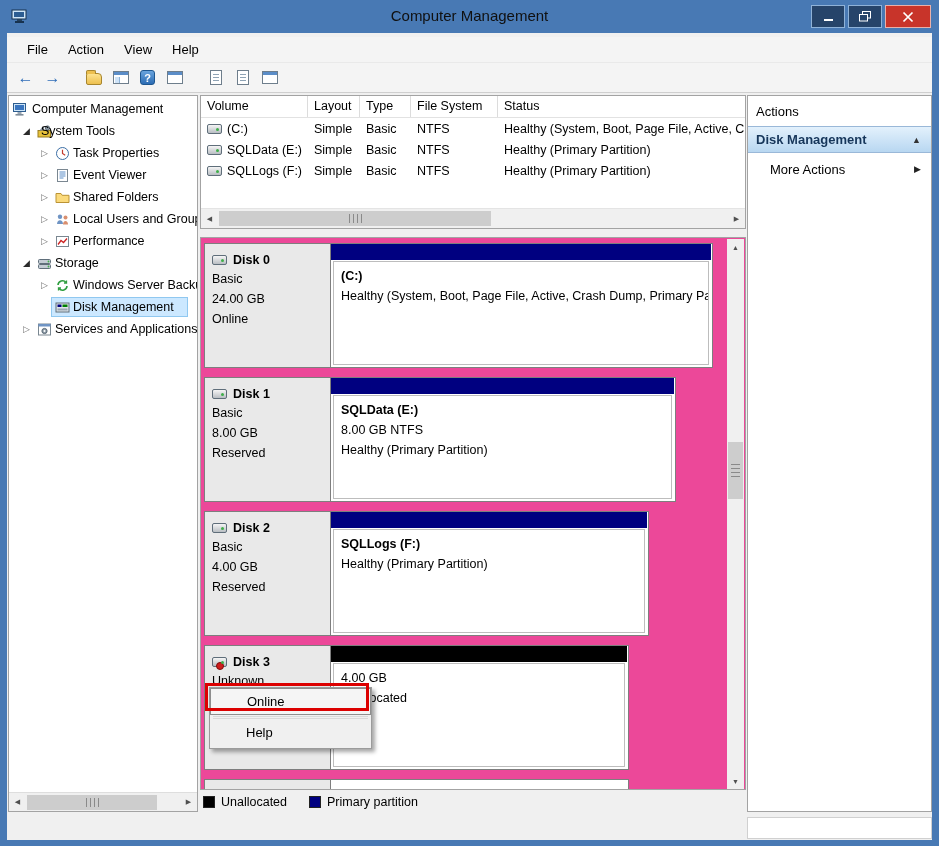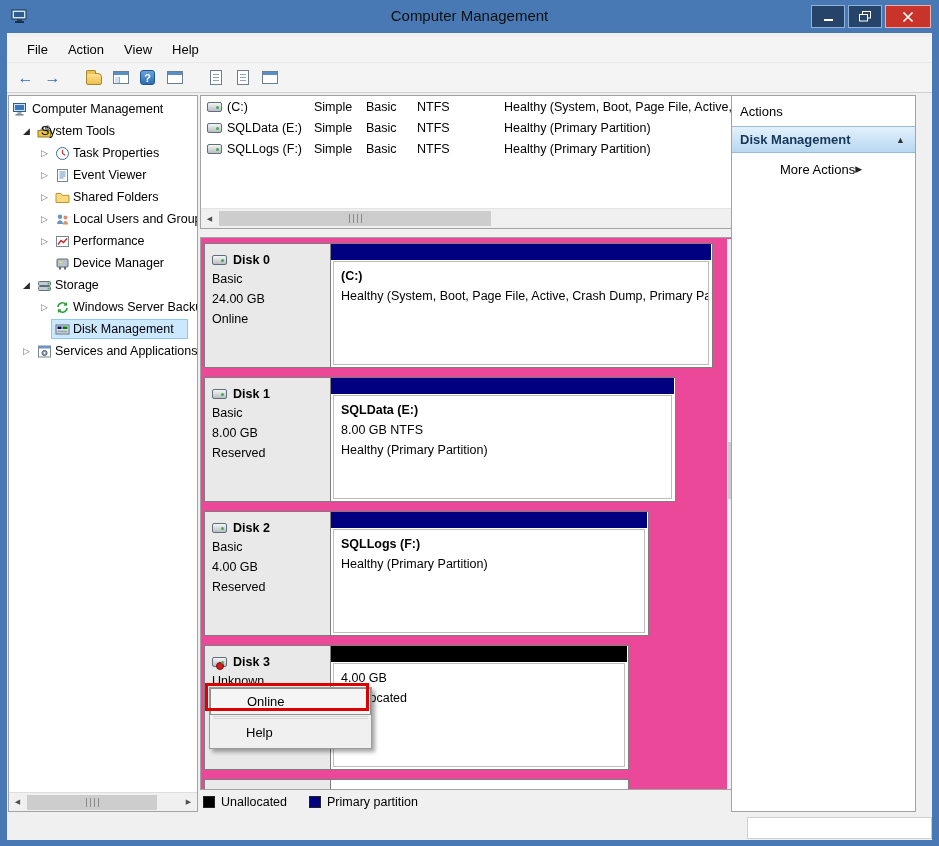--- a/index.html
+++ b/index.html
@@ -88,26 +88,26 @@
   .vs-arrow { position:absolute; left:0; width:17px; height:17px; display:flex; align-items:center; justify-content:center; font-size:7px; color:#505050; }
   .vs-thumb { position:absolute; left:1px; width:15px; top:203px; height:57px; background:#cdcdcd; display:flex; align-items:center; justify-content:center; }
 
   .legend { position:absolute; bottom:0; left:3px; height:20px; display:flex; align-items:center; gap:22px; }
   .leg-item { display:flex; align-items:center; gap:6px; }
   .swatch { width:12px; height:12px; border:1px solid #222; }
   .sw-unalloc { background:#000000; }
   .sw-primary { background:#000080; }
 
   
-  .actions-panel { position:absolute; left:724px; top:62px; width:185px; height:717px; background:#fff; border:1px solid #a3a3a3; }
+  .actions-panel { position:absolute; left:740px; top:62px; width:185px; height:717px; background:#fff; border:1px solid #a3a3a3; }
   .actions-title { padding:8px 8px 7px; font-size:13px; }
   .actions-section { height:27px; display:flex; align-items:center; justify-content:space-between; padding:0 10px 0 8px; background:linear-gradient(#e3f1fc,#b8d7f1); border-top:1px solid #9ab8d8; border-bottom:1px solid #9ab8d8; }
   .sec-label { font-weight:bold; font-size:13px; color:#16365a; max-width:112px; overflow:hidden; white-space:nowrap; }
   .sec-collapse { font-size:9px; color:#333; }
-  .actions-more { height:32px; display:flex; align-items:center; padding:0 10px 0 48px; font-size:13px; }
+  .actions-more { height:32px; display:flex; align-items:center; justify-content:space-between; padding:0 10px 0 22px; font-size:13px; }
   .more-arrow { font-size:9px; color:#222; }
   .bottom-box { position:absolute; left:740px; bottom:1px; width:185px; height:22px; background:#fff; border:1px solid #d0d0d0; }
 
   
   .context-menu { position:absolute; left:209px; top:687px; width:163px; background:#f0f0f0; border:1px solid #9b9b9b; box-shadow:3px 3px 4px rgba(0,0,0,0.35); z-index:40; padding-bottom:2px; }
   .ctx-item { height:26px; line-height:26px; padding-left:36px; font-size:13px; }
   .ctx-online { border:1px solid #8e8e8e; background:#f5f5f5; height:27px; line-height:25px; }
   .ctx-sep { height:1px; background:#d9d9d9; margin:1px 3px; }
   .annotation-box { position:absolute; left:205px; top:683px; width:164px; height:28px; border:3px solid #dc0000; z-index:50; pointer-events:none; }
 </style>
@@ -242,29 +242,20 @@
         </div>
         <div class="tree-row">
           <span class="expander" style="left:32px">▷</span>
           <span class="ticon" style="left:46px"><svg width="15" height="15" viewBox="0 0 15 15">
                 <rect x="1.5" y="2.5" width="12" height="10" fill="#fff" stroke="#7a8791"></rect>
                 <polyline points="3,10.5 6,6.5 8.5,8.5 12,4.5" stroke="#cc2222" fill="none" stroke-width="1.3"></polyline>
               </svg></span>
           <span class="tlabel" style="left:64px">Performance</span>
         </div>
         <div class="tree-row">
-          <span class="ticon" style="left:46px"><svg width="15" height="15" viewBox="0 0 15 15">
-                <rect x="2" y="3" width="11" height="8" rx="1" fill="#b7c3cd" stroke="#5c6b77"></rect>
-                <rect x="4" y="5" width="3" height="2" fill="#ffd24a"></rect>
-                <rect x="4" y="11" width="2" height="2.5" fill="#5c6b77"></rect>
-                <rect x="9" y="11" width="2" height="2.5" fill="#5c6b77"></rect>
-              </svg></span>
-          <span class="tlabel" style="left:64px">Device Manager</span>
-        </div>
-        <div class="tree-row">
           <span class="expander open" style="left:14px">◢</span>
           <span class="ticon" style="left:28px"><svg width="15" height="15" viewBox="0 0 15 15">
                 <rect x="1.5" y="3.5" width="12" height="4" rx="1" fill="#c3ccd4" stroke="#5f6e7a"></rect>
                 <rect x="1.5" y="8.5" width="12" height="4" rx="1" fill="#c3ccd4" stroke="#5f6e7a"></rect>
                 <circle cx="11.5" cy="5.5" r="0.9" fill="#3fae49"></circle>
                 <circle cx="11.5" cy="10.5" r="0.9" fill="#3fae49"></circle>
               </svg></span>
           <span class="tlabel" style="left:46px">Storage</span>
         </div>
         <div class="tree-row">
@@ -303,20 +294,27 @@
         <div class="h-thumb" style="left:18px;width:130px">
             <span class="grip-h"></span>
           </div>
         <span class="s-arrow h-arrow" style="right:0">▶</span>
       </div>
     </div>
 
     <div class="center-panel">
 
       <div class="volume-section">
+        <div class="vol-header">
+          <span class="vh c1">Volume</span>
+          <span class="vh c2">Layout</span>
+          <span class="vh c3">Type</span>
+          <span class="vh c4">File System</span>
+          <span class="vh c5">Status</span>
+        </div>
         <div class="vol-row">
           <span class="vc c1">
               <span class="drive-ico"></span>
               <span>(C:)</span>
             </span>
           <span class="vc c2">Simple</span>
           <span class="vc c3">Basic</span>
           <span class="vc c4">NTFS</span>
           <span class="vc c5">Healthy (System, Boot, Page File, Active, Crash Dump, Primary Partition)</span>
         </div>

